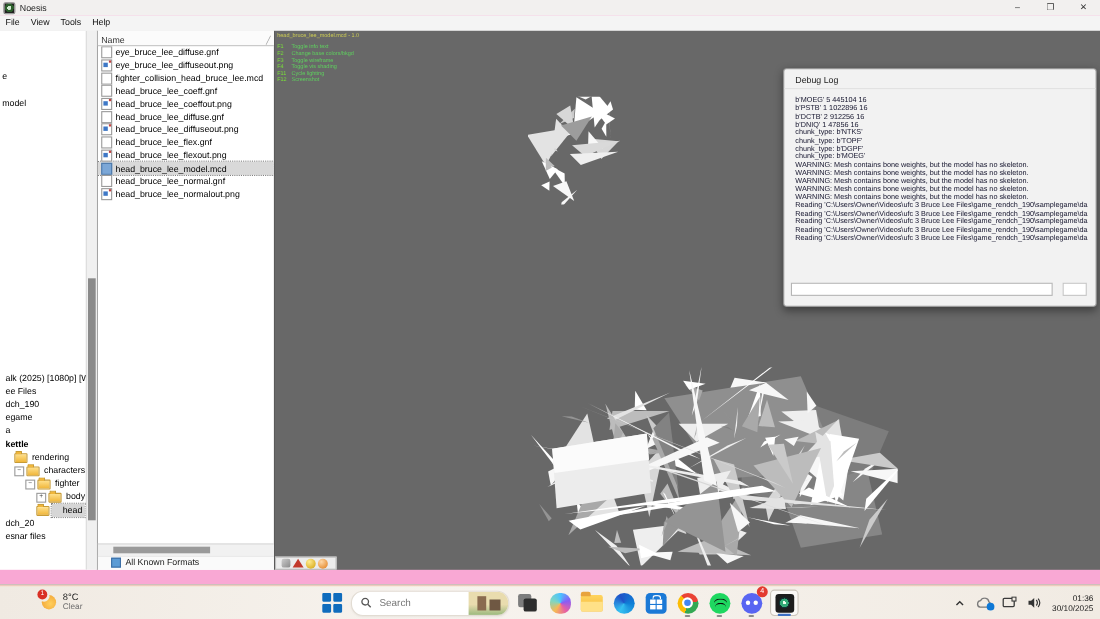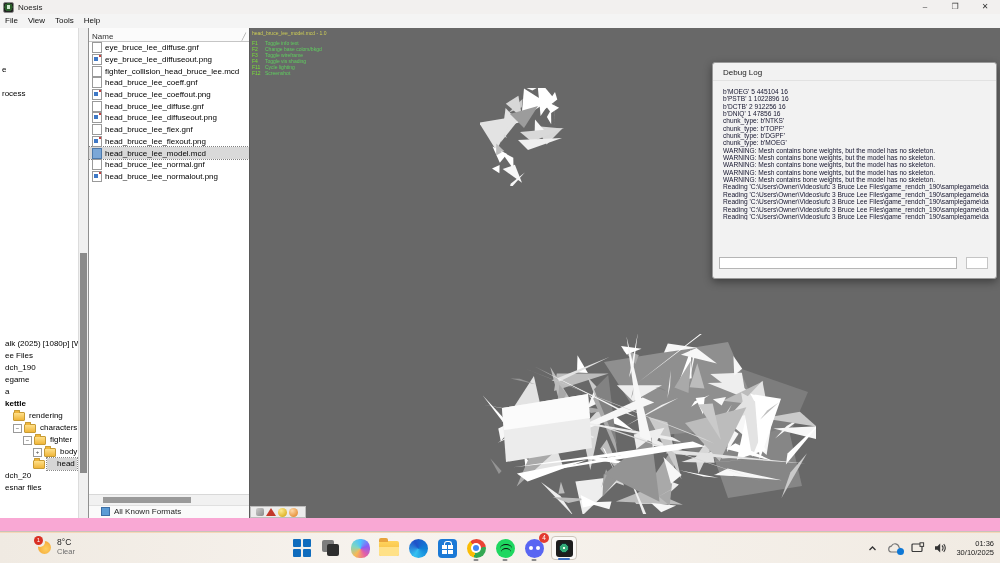--- a/index.html
+++ b/index.html
@@ -188,21 +188,21 @@
     <div class="main">
 
       <div class="treepanel">
         <div class="tree-content" id="treecontent">
             <div class="tree-spacer" style="height: 36px;"></div>
             <div class="tree-row">
               <span class="tree-label">e</span>
             </div>
             <div class="tree-spacer" style="height: 12px;"></div>
             <div class="tree-row">
-              <span class="tree-label">rocess</span>
+              <span class="tree-label">model</span>
             </div>
             <div class="tree-spacer" style="height: 238px;"></div>
             <div class="tree-row" style="padding-left: 3px;">
               <span class="tree-label">alk (2025) [1080p] [WEI</span>
             </div>
             <div class="tree-row" style="padding-left: 3px;">
               <span class="tree-label">ee Files</span>
             </div>
             <div class="tree-row" style="padding-left: 3px; text-align: center;">
               <span class="tree-label">dch_190</span>
@@ -549,20 +549,28 @@
 
     <div class="tb-center">
       <div class="tbicon">
         <span class="start">
             <i></i>
             <i></i>
             <i></i>
             <i></i>
           </span>
       </div>
+      <div class="searchpill">
+        <svg class="mag" width="10" height="10" viewBox="0 0 10 10">
+          <circle cx="4" cy="4" r="3" fill="none" stroke="#555" stroke-width="1.2"></circle>
+          <line x1="6.3" y1="6.3" x2="9" y2="9" stroke="#555" stroke-width="1.2"></line>
+        </svg>
+        <input placeholder="Search" style="">
+        <span class="castle"></span>
+      </div>
       <div class="tbicon">
         <span class="taskview">
             <i class="tv-b"></i>
             <i class="tv-f"></i>
           </span>
       </div>
       <div class="tbicon">
         <span class="copilot"></span>
       </div>
       <div class="tbicon">

